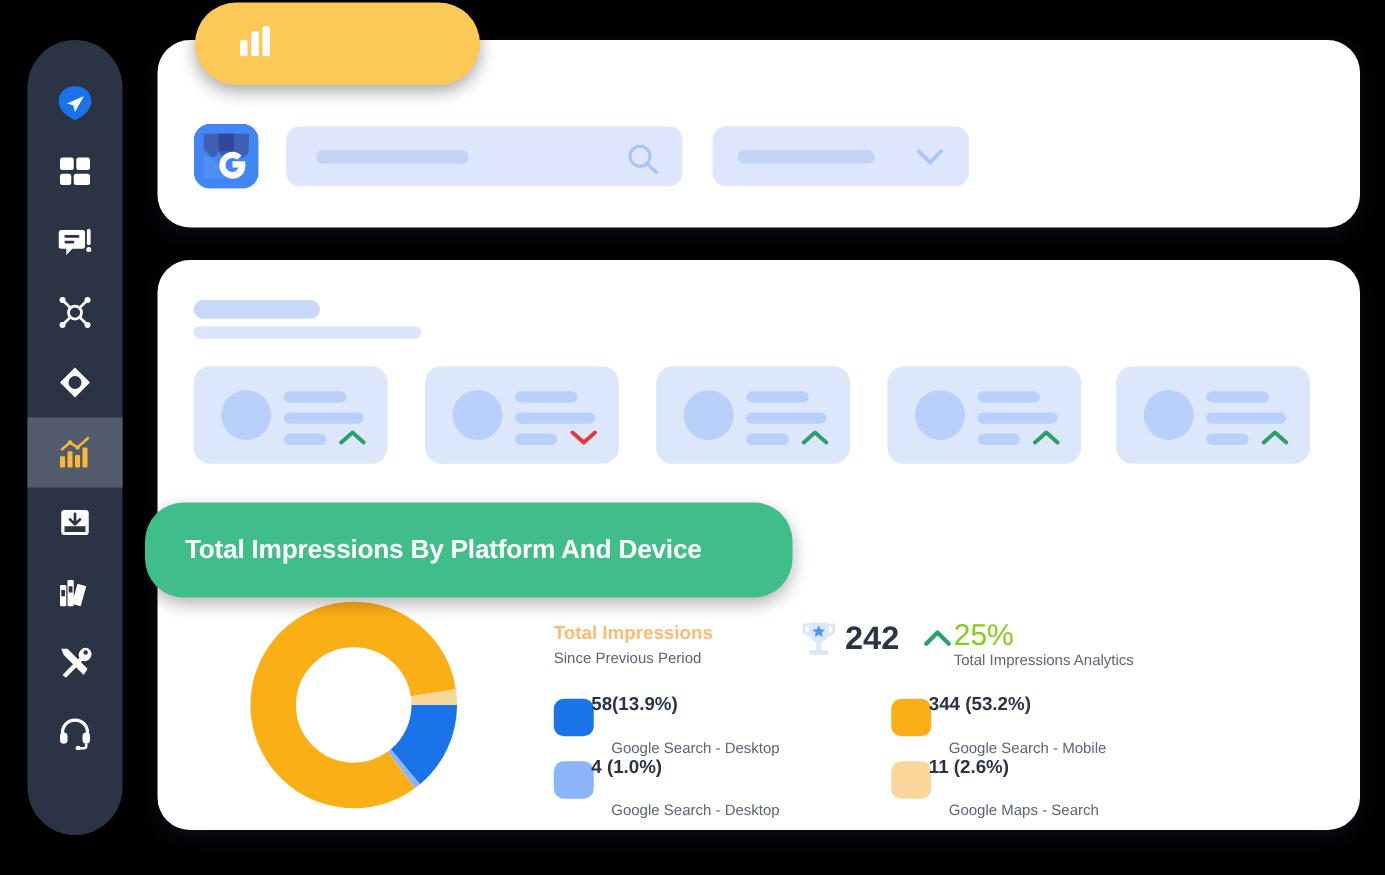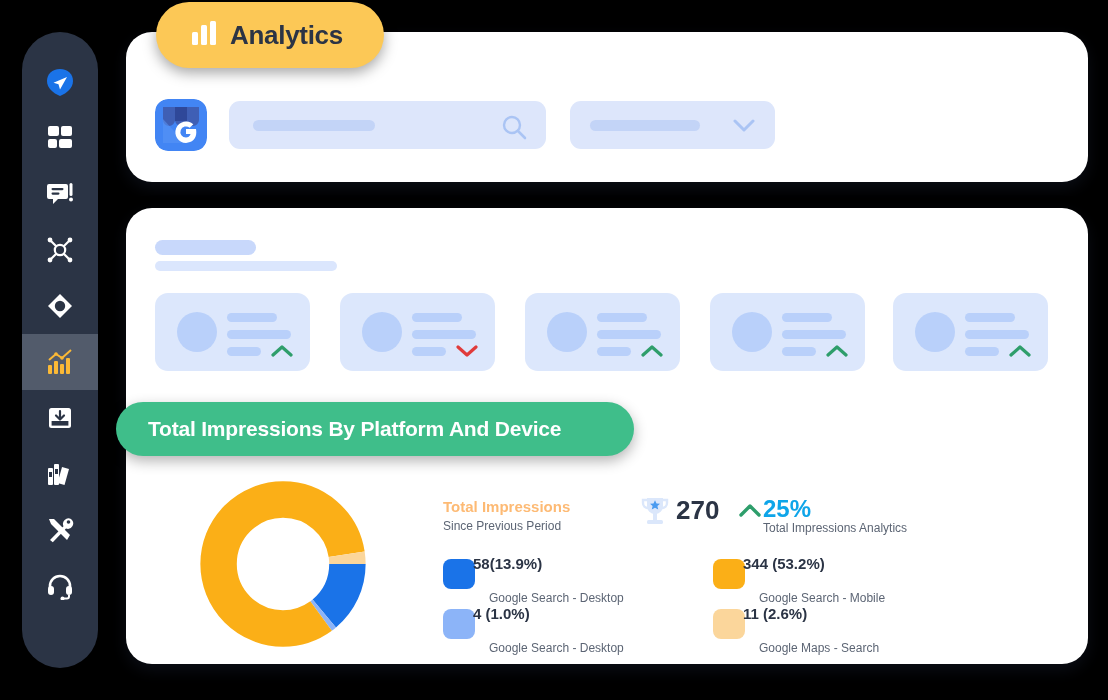--- a/index.html
+++ b/index.html
@@ -122,21 +122,21 @@
   .stat-card .l3 {
     position: absolute; left: 72px; top: 54px;
     width: 34px; height: 9px;
     background: #b9d0fa; border-radius: 5px;
   }
   .stat-card .chev { position: absolute; left: 116px; top: 50px; }
 
   
   .green-banner {
     position: absolute; left: 116px; top: 402px;
-    width: 518px; height: 54px;
+    width: 518px; height: 76px;
     background: #3fbe8a; border-radius: 31px;
     display: flex; align-items: center; padding-left: 32px;
     box-shadow: 0 5px 14px rgba(0,0,0,0.3);
     z-index: 5;
   }
   .green-banner .t {
     color: #ffffff; font-size: 21px; font-weight: bold;
     letter-spacing: -0.2px;
   }
 
@@ -153,21 +153,21 @@
     font-size: 12px; color: #5c6574;
   }
   .trophy { position: absolute; left: 640px; top: 495px; }
   .imp-count {
     position: absolute; left: 676px; top: 495px;
     font-size: 26px; font-weight: bold; color: #2b3445;
   }
   .delta-chev { position: absolute; left: 739px; top: 503px; }
   .delta-pct {
     position: absolute; left: 763px; top: 495px;
-    font-size: 24px; font-weight: bold; color: #0ea5e9;
+    font-size: 24px; font-weight: normal; color: #84cc16;
   }
   .delta-note {
     position: absolute; left: 763px; top: 521px;
     font-size: 12px; color: #5c6574;
   }
 
   
   .legend-item { position: absolute; }
   .legend-item .sw {
     position: absolute; left: 0; top: 4px;
@@ -419,21 +419,21 @@
     <svg width="30" height="34" viewBox="0 0 30 34">
       <path d="M7 3 h16 v8 a8 8 0 0 1 -16 0 Z" fill="#dbe7fb"></path>
       <path d="M7 5 H3 v3 a5 5 0 0 0 5 5" fill="none" stroke="#dbe7fb" stroke-width="2.4"></path>
       <path d="M23 5 h4 v3 a5 5 0 0 1 -5 5" fill="none" stroke="#dbe7fb" stroke-width="2.4"></path>
       <rect x="13" y="18" width="4" height="7" fill="#dbe7fb"></rect>
       <rect x="7" y="25" width="16" height="4" rx="1.6" fill="#dbe7fb"></rect>
       <path d="M15 5.2 l1.5 3.2 l3.5 0.4 l-2.6 2.3 l0.8 3.4 l-3.2 -1.8 l-3.2 1.8 l0.8 -3.4 l-2.6 -2.3 l3.5 -0.4 Z" fill="#4a9bf0"></path>
     </svg>
   </span>
 
-  <div class="imp-count">270</div>
+  <div class="imp-count">242</div>
 
   <span class="delta-chev">
     <svg width="22" height="14" viewBox="0 0 22 14">
         <polyline points="2,12 11,3 20,12" fill="none" stroke="#2e9e6b" stroke-width="3.4" stroke-linecap="round" stroke-linejoin="round"></polyline>
       </svg>
   </span>
 
   <div class="delta-pct">25%</div>
   <div class="delta-note">Total Impressions Analytics</div>
 
@@ -466,16 +466,15 @@
   </div>
 
   <div class="analytics-pill">
     <span>
       <svg width="28" height="28" viewBox="0 0 28 28">
         <rect x="2" y="13" width="6" height="13" rx="1.5" fill="#ffffff"></rect>
         <rect x="11" y="6" width="6" height="20" rx="1.5" fill="#ffffff"></rect>
         <rect x="20" y="2" width="6" height="24" rx="1.5" fill="#ffffff"></rect>
       </svg>
     </span>
-    <span class="label">Analytics</span>
   </div>
 
 </div>
 
 </body></html>

